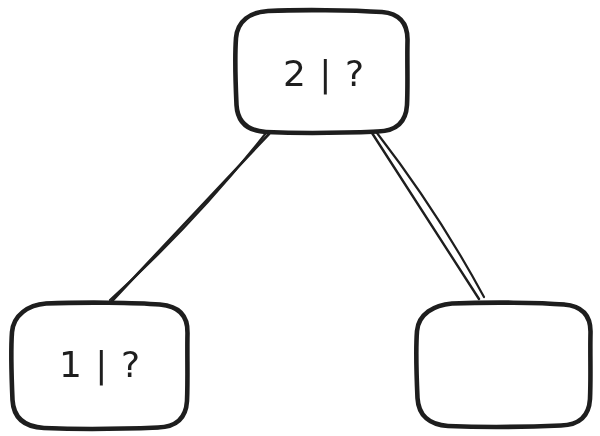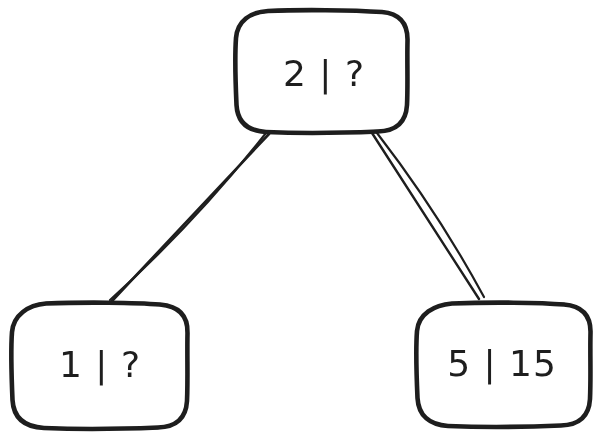--- a/index.html
+++ b/index.html
@@ -102,15 +102,14 @@
                C 589 416, 579 425, 561 425.5
                C 526 427, 484 427.5, 448 426
                C 430 425, 418.5 416, 417.5 398
                C 416.5 376, 415.5 351, 417 331
                C 418.5 314, 434 305, 452 303.5 Z" stroke="#1e1e1e"></path>
     </g>
   </svg>
 
   <div class="node-label label-root" style="color: rgb(30, 30, 30);">2 | ?</div>
   <div class="node-label label-left" style="color: rgb(30, 30, 30);">1 | ?</div>
-  <div class="node-label label-right" style="color: rgb(30, 30, 30);">5 | 15</div>
 
 </div>
 
 </body></html>

